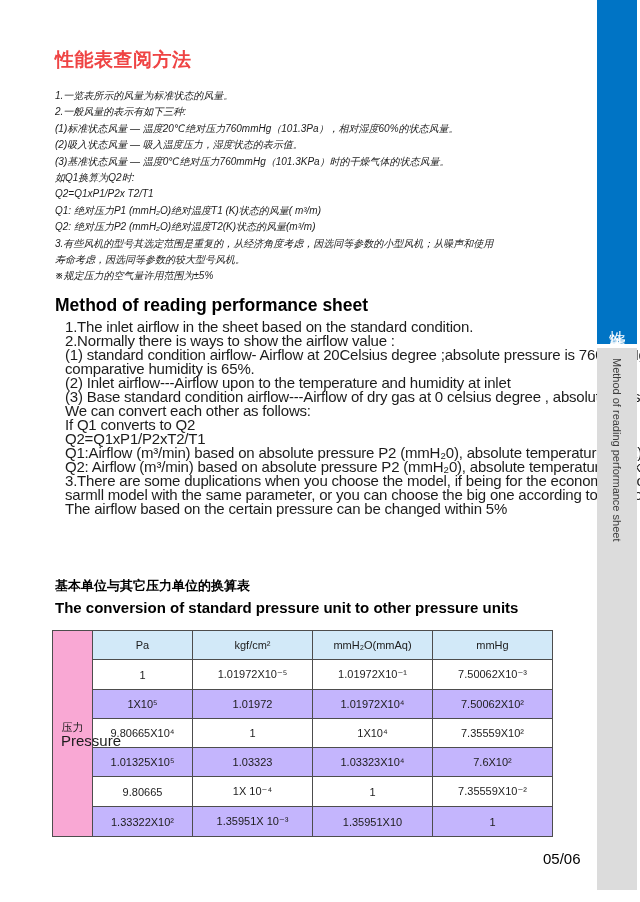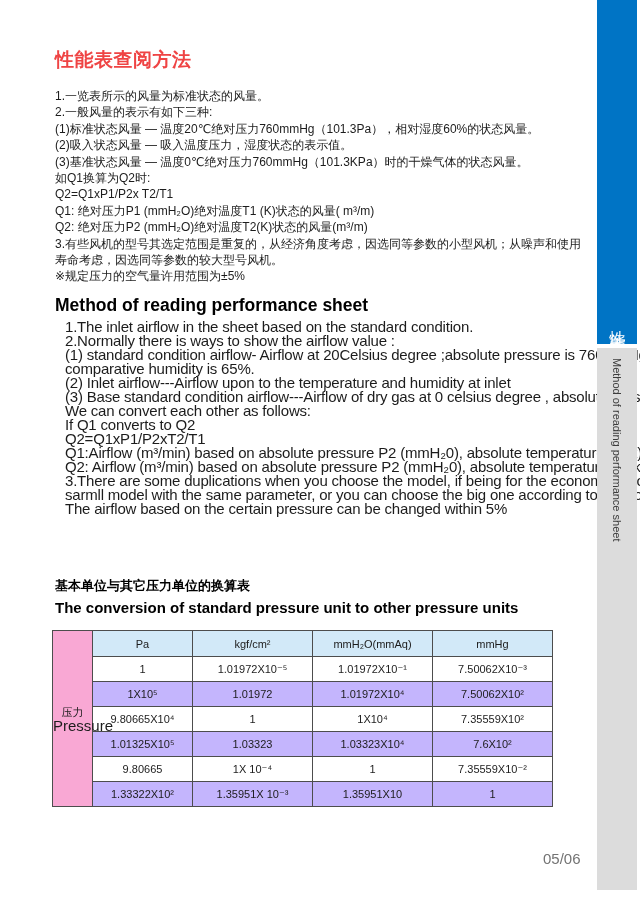--- a/index.html
+++ b/index.html
@@ -14,22 +14,22 @@
   .abs { position: absolute; }
 
   
   .title-cn {
     left: 55px; top: 47px;
     font-size: 19px; font-weight: bold; color: #ef4444;
     letter-spacing: 0.5px;
   }
   .body-cn {
     left: 55px; top: 88px; width: 545px;
-    font-size: 12px; line-height: 16.4px;
-    white-space: pre; color: #1c1c1c;
+    font-size: 10px; line-height: 16.4px;
+    white-space: pre; color: #1c1c1c; font-style: italic;
   }
 
   
   .title-en {
     left: 55px; top: 295px;
     font-size: 17.5px; font-weight: bold; color: #000;
   }
   .body-en {
     left: 65px; top: 320px; width: 545px;
     font-size: 15px; letter-spacing: -0.2px; line-height: 14px;
@@ -50,39 +50,39 @@
   .conv-table {
     left: 52px; top: 630px; width: 500px;
     border-collapse: collapse;
     table-layout: fixed;
     font-size: 11px; color: #1c1c1c;
   }
   .conv-table td, .conv-table th {
     border: 1px solid #4d4d4d;
     text-align: center; vertical-align: middle;
     font-weight: normal;
-    padding: 0;
+    padding: 8px;
   }
   .conv-table th { height: 26px; background: #d2e9f8; }
   .conv-table td { height: 25px; background: #ffffff; }
   .conv-table tr.alt td { background: #c4b5fd; }
   .conv-table td.lbl {
     background: #f9a8d4; width: 40px;
     line-height: 13px;
   }
   .conv-table td.lbl .en { font-size: 15px; }
   .col-pa { width: 100px; }
   .col-kgf { width: 120px; }
   .col-mmh2o { width: 120px; }
   .col-mmhg { width: 120px; }
 
   
   .pageno {
     left: 543px; top: 850px;
-    font-size: 15px; color: #737373;
+    font-size: 15px; color: #000000;
   }
 
   
   .tab-blue {
     left: 597px; top: 0; width: 40px; height: 344px;
     display: flex; justify-content: center; align-items: flex-end;
   }
   .tab-blue .vtext {
     writing-mode: vertical-rl;
     color: #ffffff; font-size: 16px; letter-spacing: 3px;

